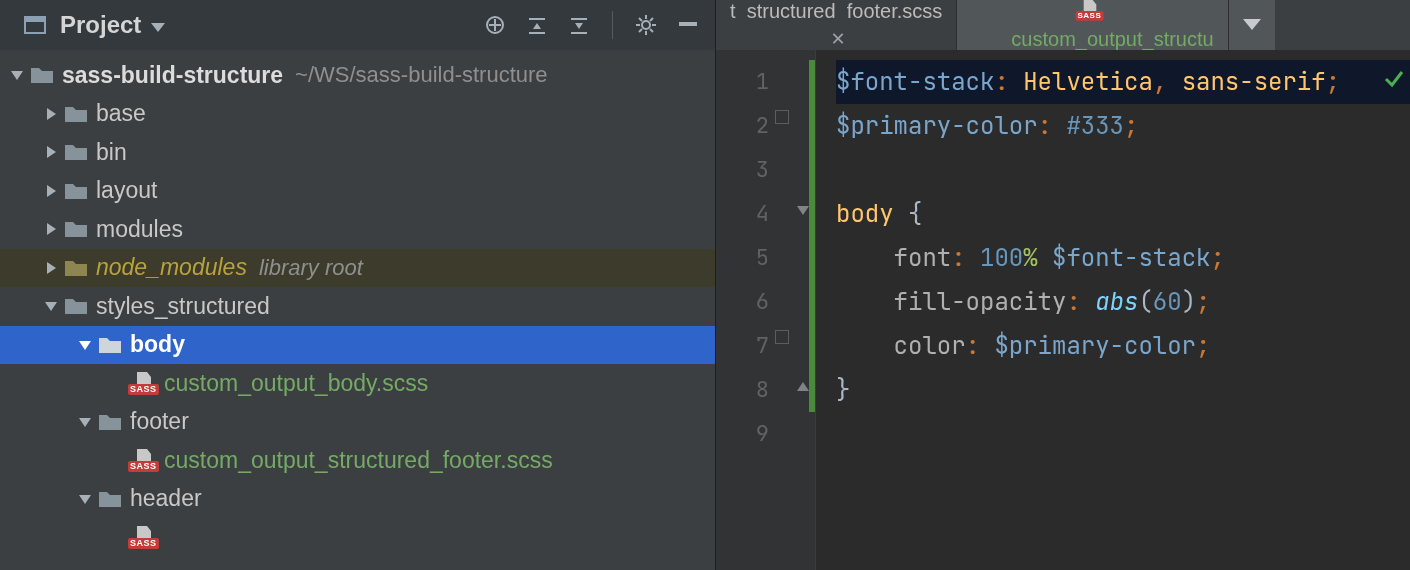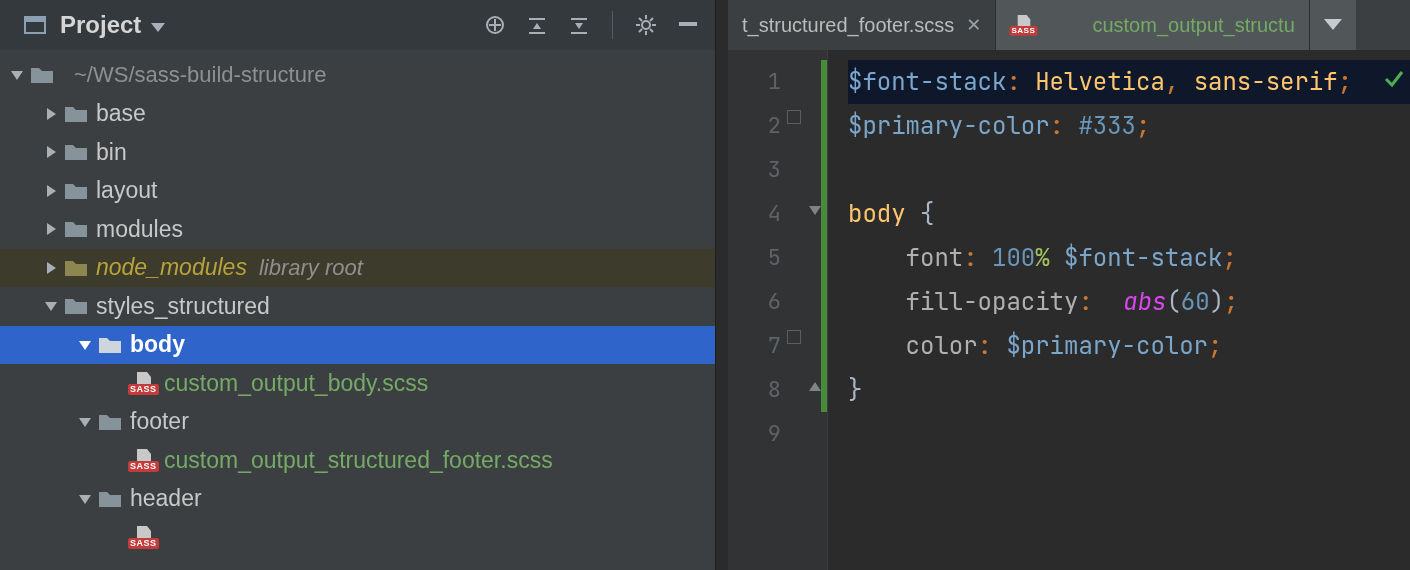--- a/index.html
+++ b/index.html
@@ -4,21 +4,21 @@
 <style>
   * { box-sizing: border-box; margin: 0; padding: 0; }
   html, body {
     width: 1410px; height: 570px;
     background: #2b2b2b;
     font-family: "Segoe UI", "Helvetica Neue", Arial, sans-serif;
     font-size: 22px;
     color: #bbbbbb;
     overflow: hidden;
   }
-  .app { display: flex; width: 100%; height: 100%; gap: 12px; }
+  .app { display: flex; width: 100%; height: 100%; }
 
   
   .sidebar {
     width: 716px;
     background: #3c3f41;
     color: #bbbbbb;
     display: flex; flex-direction: column;
     border-right: 1px solid #1e1e1e;
   }
   .panel-header {
@@ -91,20 +91,21 @@
     display: flex; align-items: stretch;
     background: #3c3f41;
   }
   .tab {
     display: flex; align-items: center; gap: 8px;
     padding: 0 14px;
     background: #3c3f41;
     color: #bbbbbb;
     font-size: 20px;
     border-right: 1px solid #2e2e2e;
+    flex-direction: column;
   }
   .tab.active { background: #515658; color: #dcdcdc; }
   .tab .close {
     color: #9aa0a5; font-size: 18px; margin-left: 4px;
   }
   .tab .fname { max-width: 260px; overflow: hidden; text-overflow: clip; white-space: nowrap; }
   .tab.second .fname { color: #74aa66; max-width: 280px; margin-left: 40px; }
   .more-tabs {
     width: 46px; display: flex; align-items: center; justify-content: center;
     color: #c7cbd0; background: #515658;
@@ -146,21 +147,21 @@
     color: #a9b7c6;
     position: relative;
   }
   .code .line { height: 44px; line-height: 44px; white-space: pre; }
   .code .line.hl { background: #0f172a; }
   .tok-var { color: #7aa6cc; }
   .tok-prop { color: #b0b0b0; }
   .tok-punc { color: #cc7832; }
   .tok-id { color: #ffc66d; }
   .tok-num { color: #6897bb; }
-  .tok-func { color: #d946ef; font-style: italic; margin-left: 16px; }
+  .tok-func { color: #7dd3fc; font-style: italic; }
   .tok-sel { color: #ffc66d; }
   .tok-unit { color: #a5c261; }
   .tok-brace { color: #a9b7c6; }
   .check {
     position: absolute; top: 14px; right: 6px;
     color: #4caf50;
   }
 </style>
 </head>
 <body>
@@ -235,20 +236,21 @@
         <span class="arrow">
             <svg width="14" height="14">
               <polygon points="1,3 13,3 7,12" fill="currentColor"></polygon>
             </svg>
           </span>
         <span class="folder-icon">
             <svg width="24" height="20">
               <path d="M1 3h8l3 3h11v12H1z" fill="#87939a"></path>
             </svg>
           </span>
+        <span class="name bold">sass-build-structure</span>
         <span class="path">~/WS/sass-build-structure</span>
       </div>
 
       <div class="row">
         <span class="indent" style="width:40px"></span>
         <span class="arrow">
             <svg width="14" height="14">
               <polygon points="3,1 12,7 3,13" fill="currentColor"></polygon>
             </svg>
           </span>

